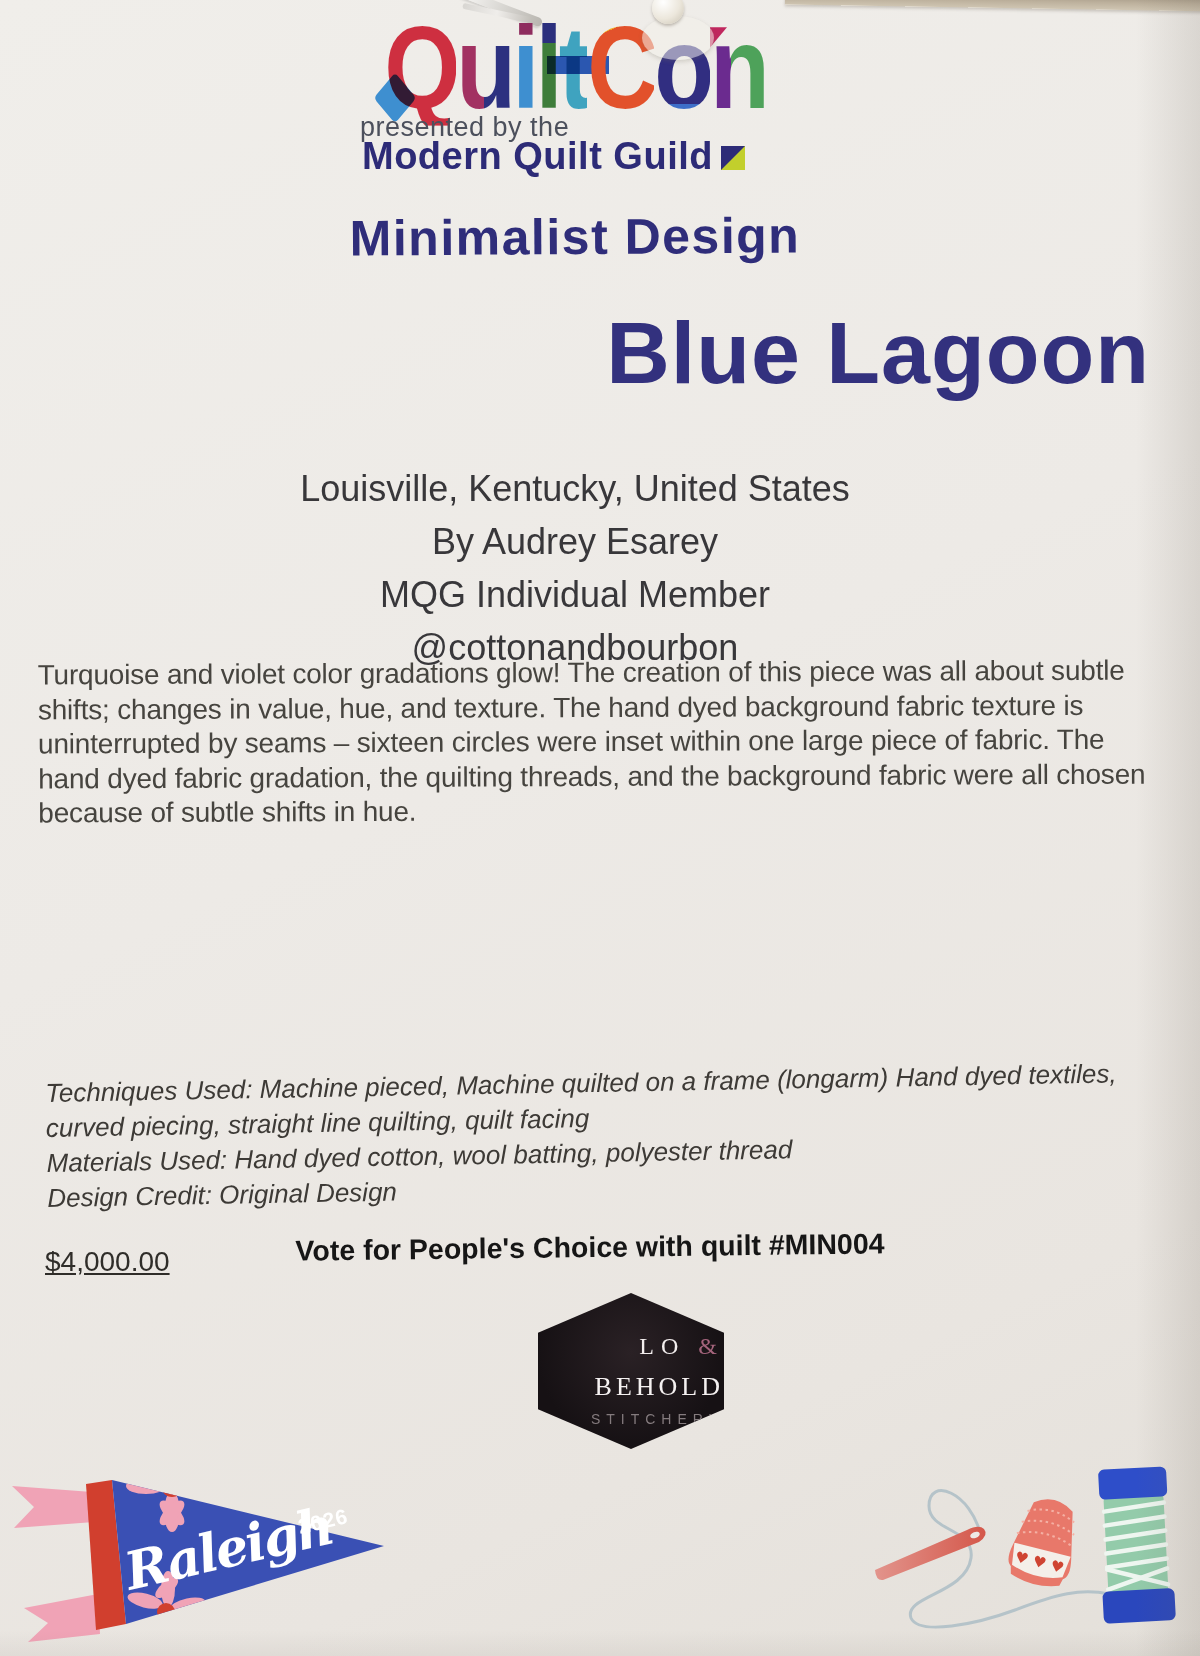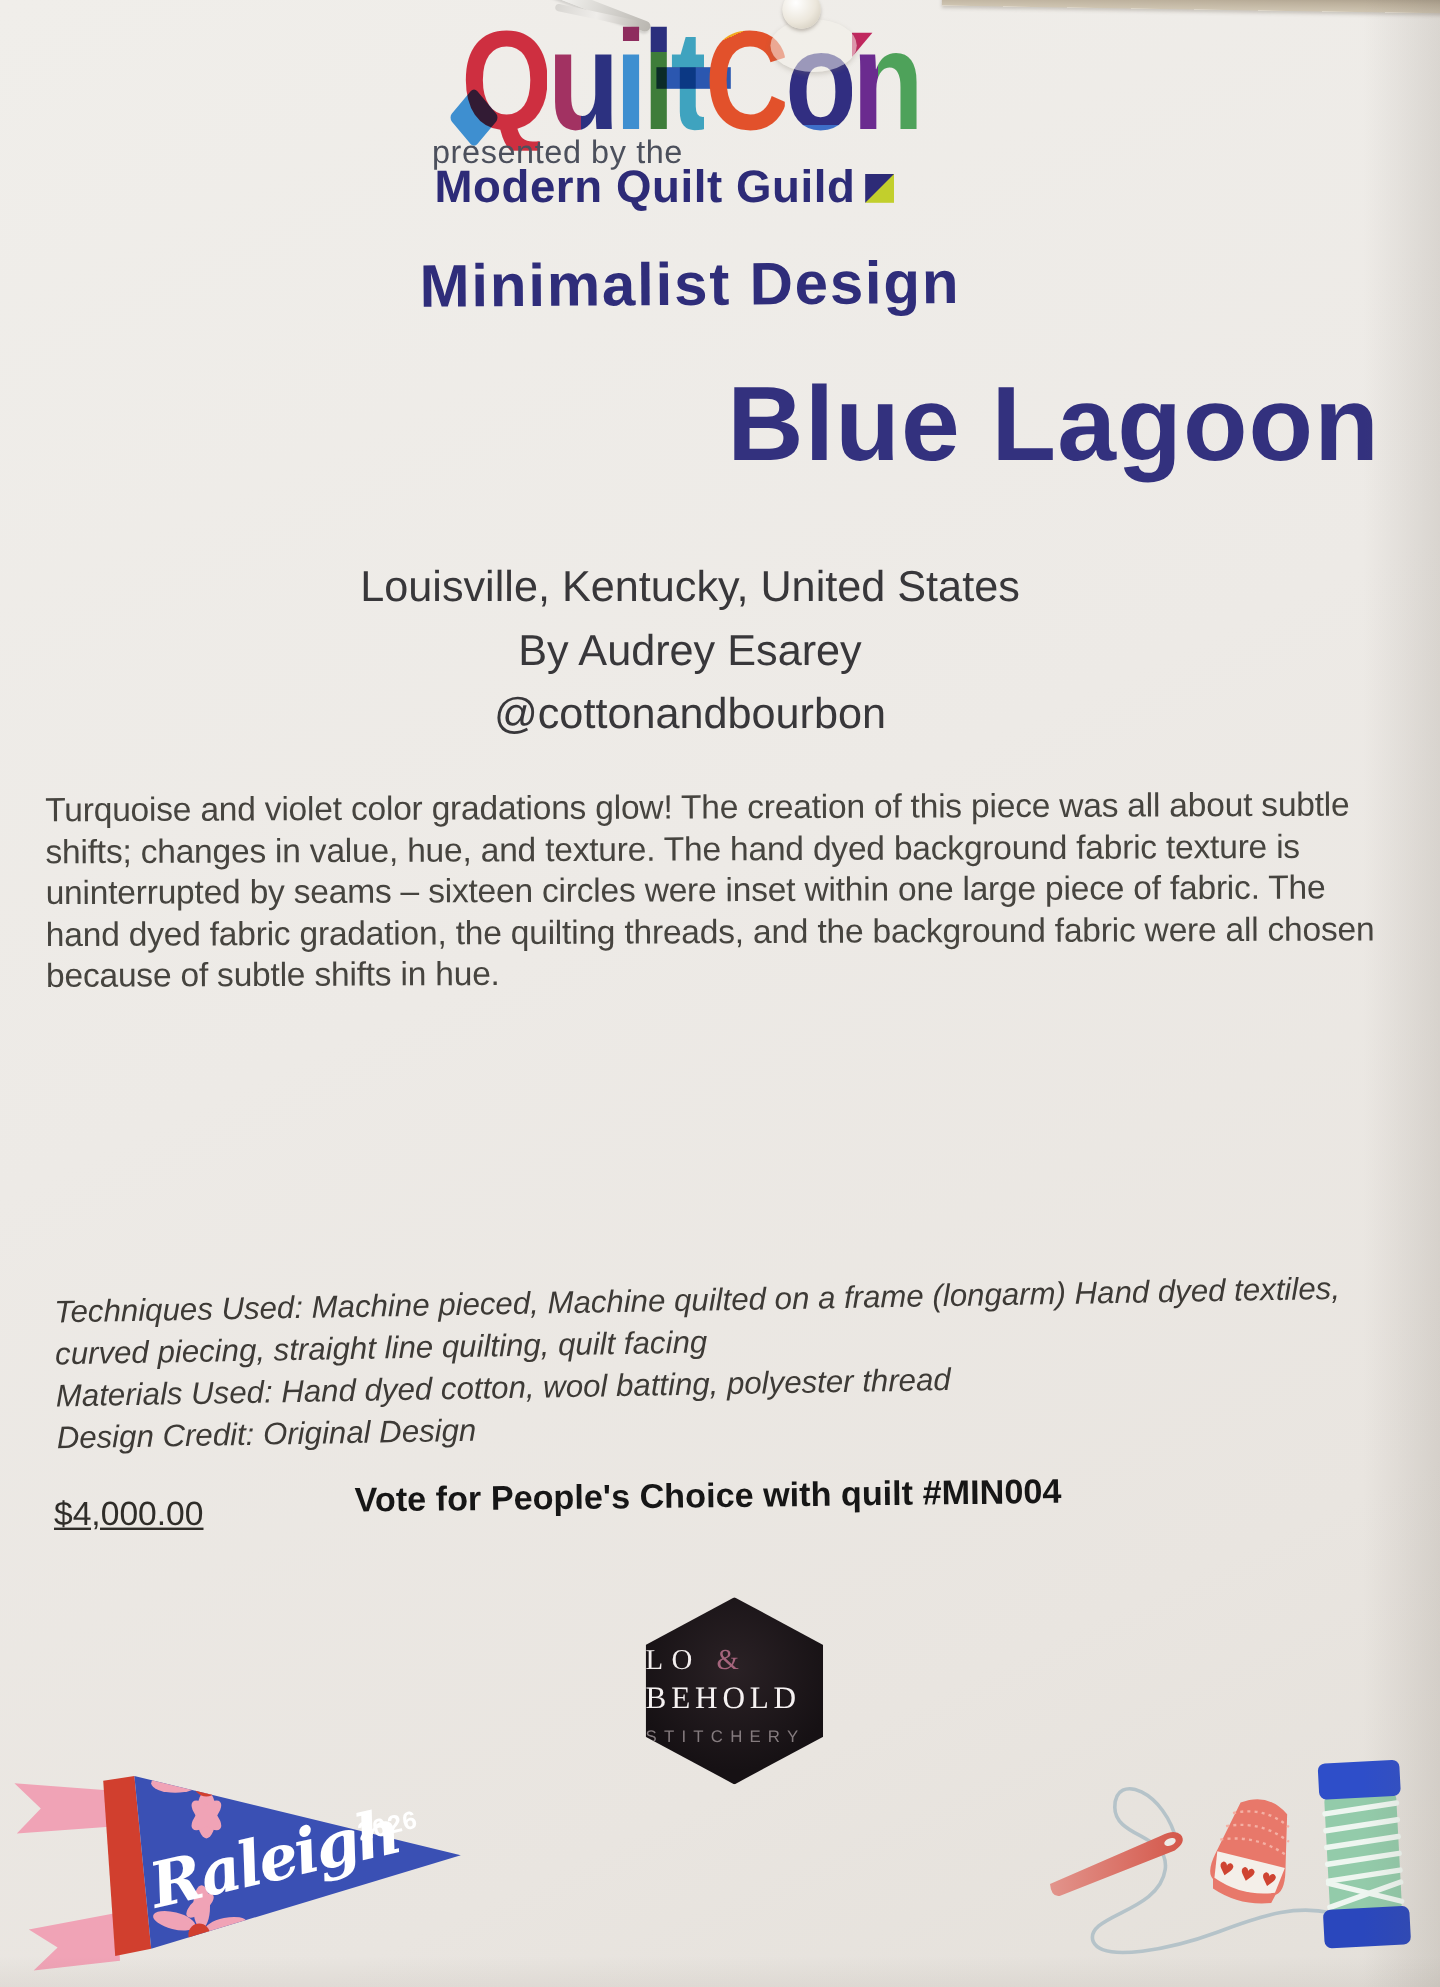--- a/index.html
+++ b/index.html
@@ -50,27 +50,27 @@
   
   .description{position:absolute;left:38px;top:656px;width:1112px;
     font-size:28px;line-height:34.5px;color:#46443f;letter-spacing:-0.2px;transform:rotate(-0.25deg);}
   .details{position:absolute;left:45px;top:1076px;width:1085px;
     font-size:26px;font-style:italic;color:#3d3a36;line-height:35px;transform:rotate(-1.05deg);transform-origin:left top;}
   .price-row{position:absolute;left:45px;top:1231px;width:1100px;}
   .price{position:absolute;left:0;top:15px;font-size:28px;color:#2f2d29;text-decoration:underline;}
   .vote{position:absolute;left:225px;top:0;width:640px;text-align:center;
     font-size:28.5px;font-weight:bold;color:#161616;transform:rotate(-0.7deg);}
   
-  .hexagon{position:absolute;left:538px;top:1331px;width:148px;height:156px;
+  .hexagon{position:absolute;left:538px;top:1293px;width:186px;height:156px;
     clip-path:polygon(50% 0%,100% 25.5%,100% 74.5%,50% 100%,0% 74.5%,0% 25.5%);
     background:radial-gradient(circle at 50% 38%,#2a2125 0%,#161114 70%);
-    text-align:left;color:#fff;}
+    text-align:right;color:#fff;}
   .hex-line1{margin-top:40px;font-family:"Liberation Serif",serif;font-size:24px;letter-spacing:7px;color:#f3eeee;}
   .hex-amp{color:#a4647c;}
-  .hex-line2{font-family:"Liberation Serif",serif;font-size:26px;letter-spacing:4px;color:#f5f1f1;margin-top:2px;}
+  .hex-line2{font-family:"Liberation Serif",serif;font-size:26px;letter-spacing:4px;color:#f5f1f1;margin-top:12px;}
   .hex-line3{font-size:14px;letter-spacing:6px;color:#847b7e;margin-top:9px;}
   
   .pennant-svg{position:absolute;left:0px;top:1462px;}
   .sewing-svg{position:absolute;left:845px;top:1418px;}
 </style>
 </head>
 <body>
 
 <div class="photo">
 
@@ -85,20 +85,21 @@
   <div class="org-row">
     <span>Modern Quilt Guild</span><span class="flag-icon"></span>
   </div>
 
   <div class="category">Minimalist Design</div>
   <div class="title">Blue Lagoon</div>
 
   <div class="byline">
     <div>Louisville, Kentucky, United States</div>
     <div>By Audrey Esarey</div>
+    <div>MQG Individual Member</div>
     <div>@cottonandbourbon</div>
   </div>
 
   <div class="description">Turquoise and violet color gradations glow! The creation of this piece was all about subtle shifts; changes in value, hue, and texture. The hand dyed background fabric texture is uninterrupted by seams – sixteen circles were inset within one large piece of fabric. The hand dyed fabric gradation, the quilting threads, and the background fabric were all chosen because of subtle shifts in hue.</div>
 
   <div class="details">
     <div><span>Techniques Used:</span><span> Machine pieced, Machine quilted on a frame (longarm) Hand dyed textiles, curved piecing, straight line quilting, quilt facing</span></div>
     <div><span>Materials Used:</span><span> Hand dyed cotton, wool batting, polyester thread</span></div>
     <div><span>Design Credit:</span><span> Original Design</span></div>
   </div>

